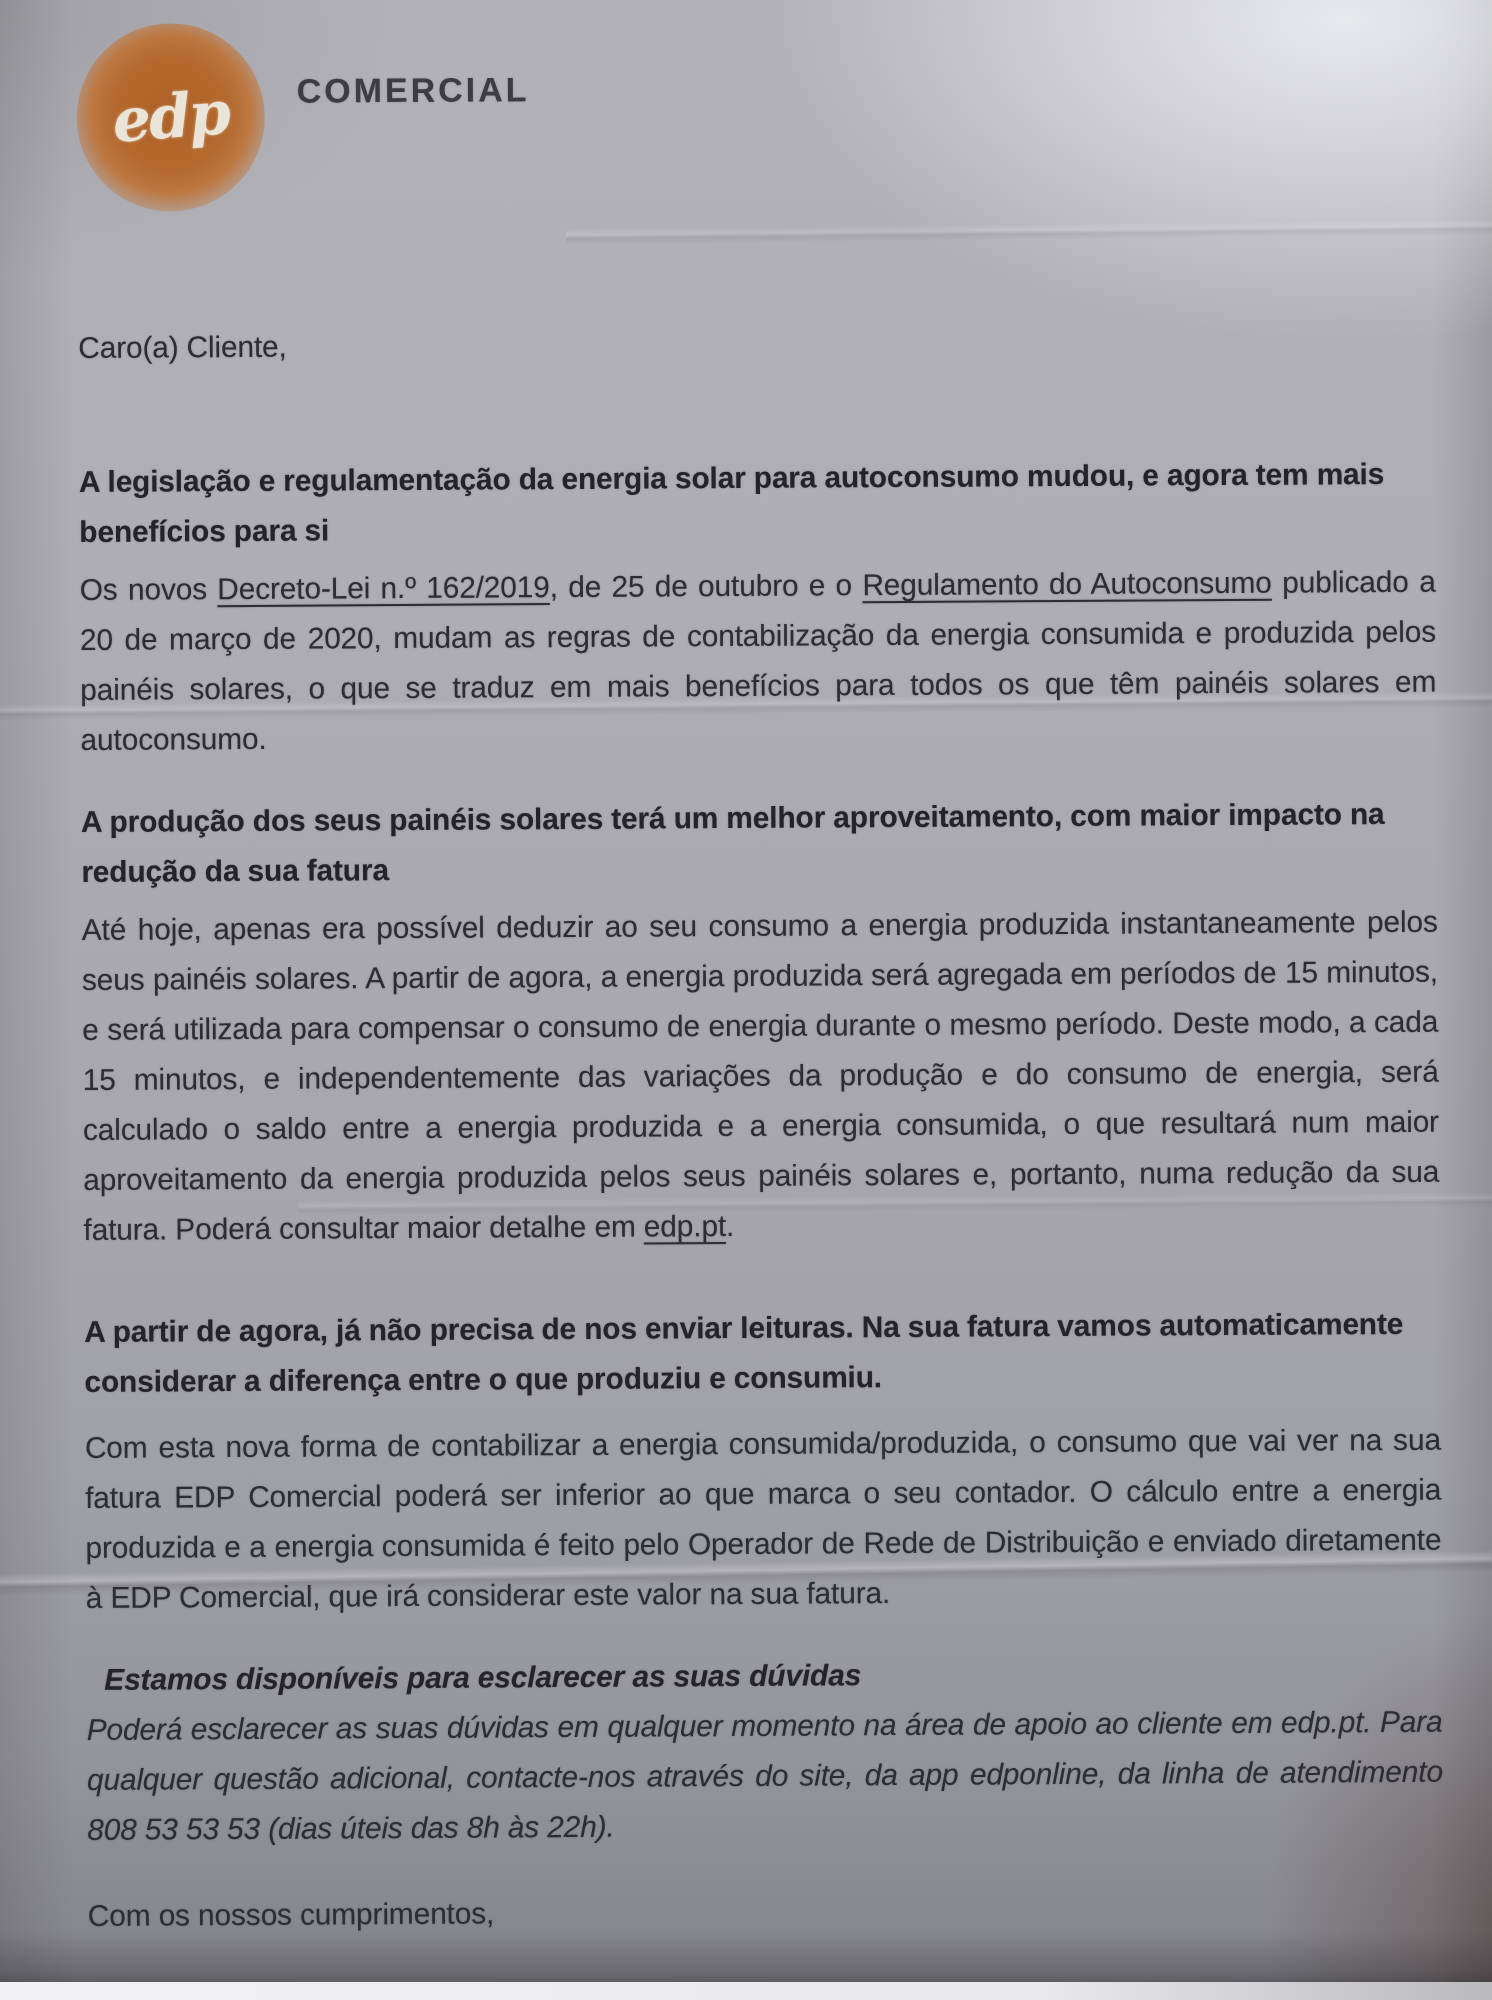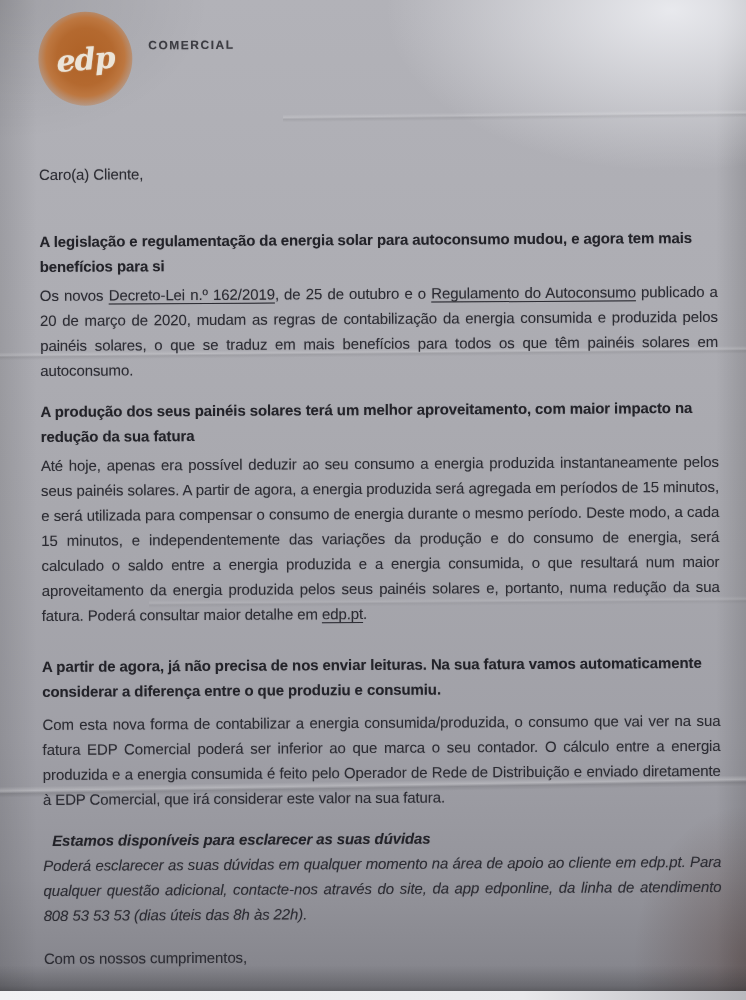--- a/index.html
+++ b/index.html
@@ -69,21 +69,21 @@
   .logo-script {
     font-family: "DejaVu Serif", serif;
     font-style: italic; font-weight: bold;
     font-size: 30px; color: #ebe4d8;
     letter-spacing: -1px;
     text-shadow: 0 0 1.5px rgba(240,235,225,0.6);
     transform: rotate(-4deg);
   }
   .logo-division {
     margin-left: 16px; margin-top: -26px;
-    font-size: 12px; font-weight: bold;
+    font-size: 17px; font-weight: bold;
     letter-spacing: 1.5px; color: #3c3c42;
   }
 
   .greeting { margin-top: 56px; }
 
   h2.heading {
     font-size: 15px; font-weight: bold; color: #232329;
     line-height: 25px; letter-spacing: -0.1px;
   }
   .h1 { margin-top: 42px; }

